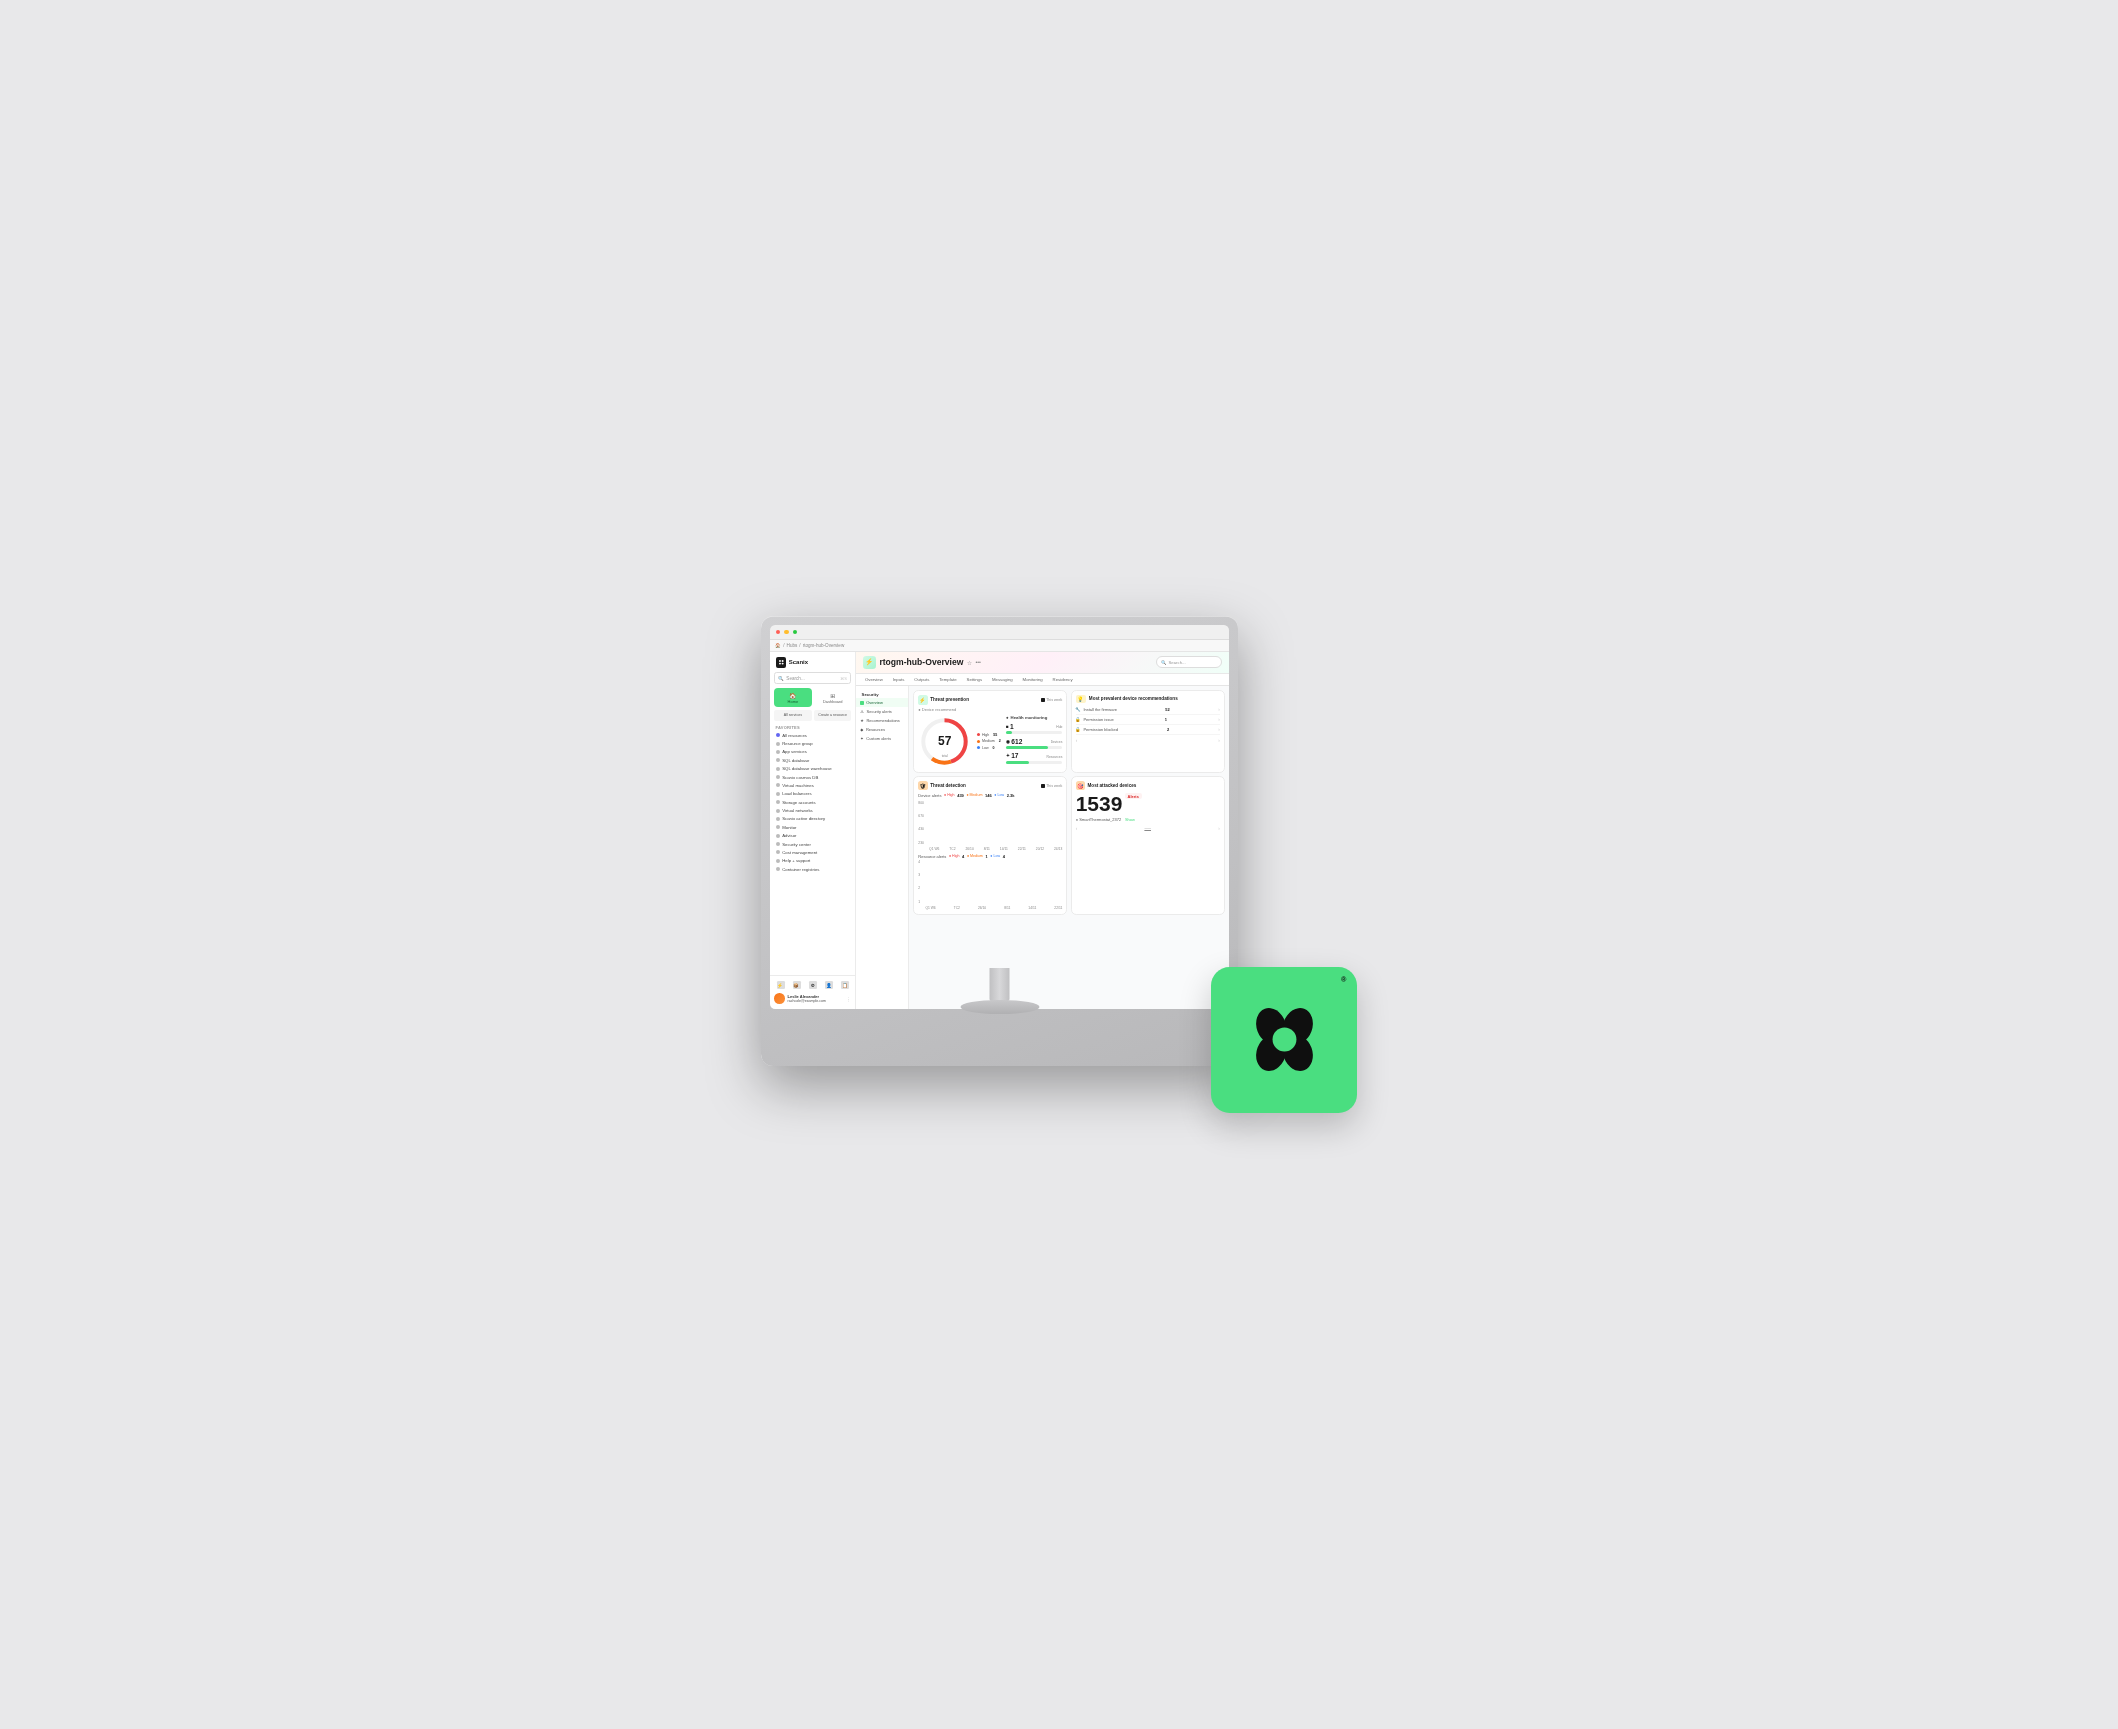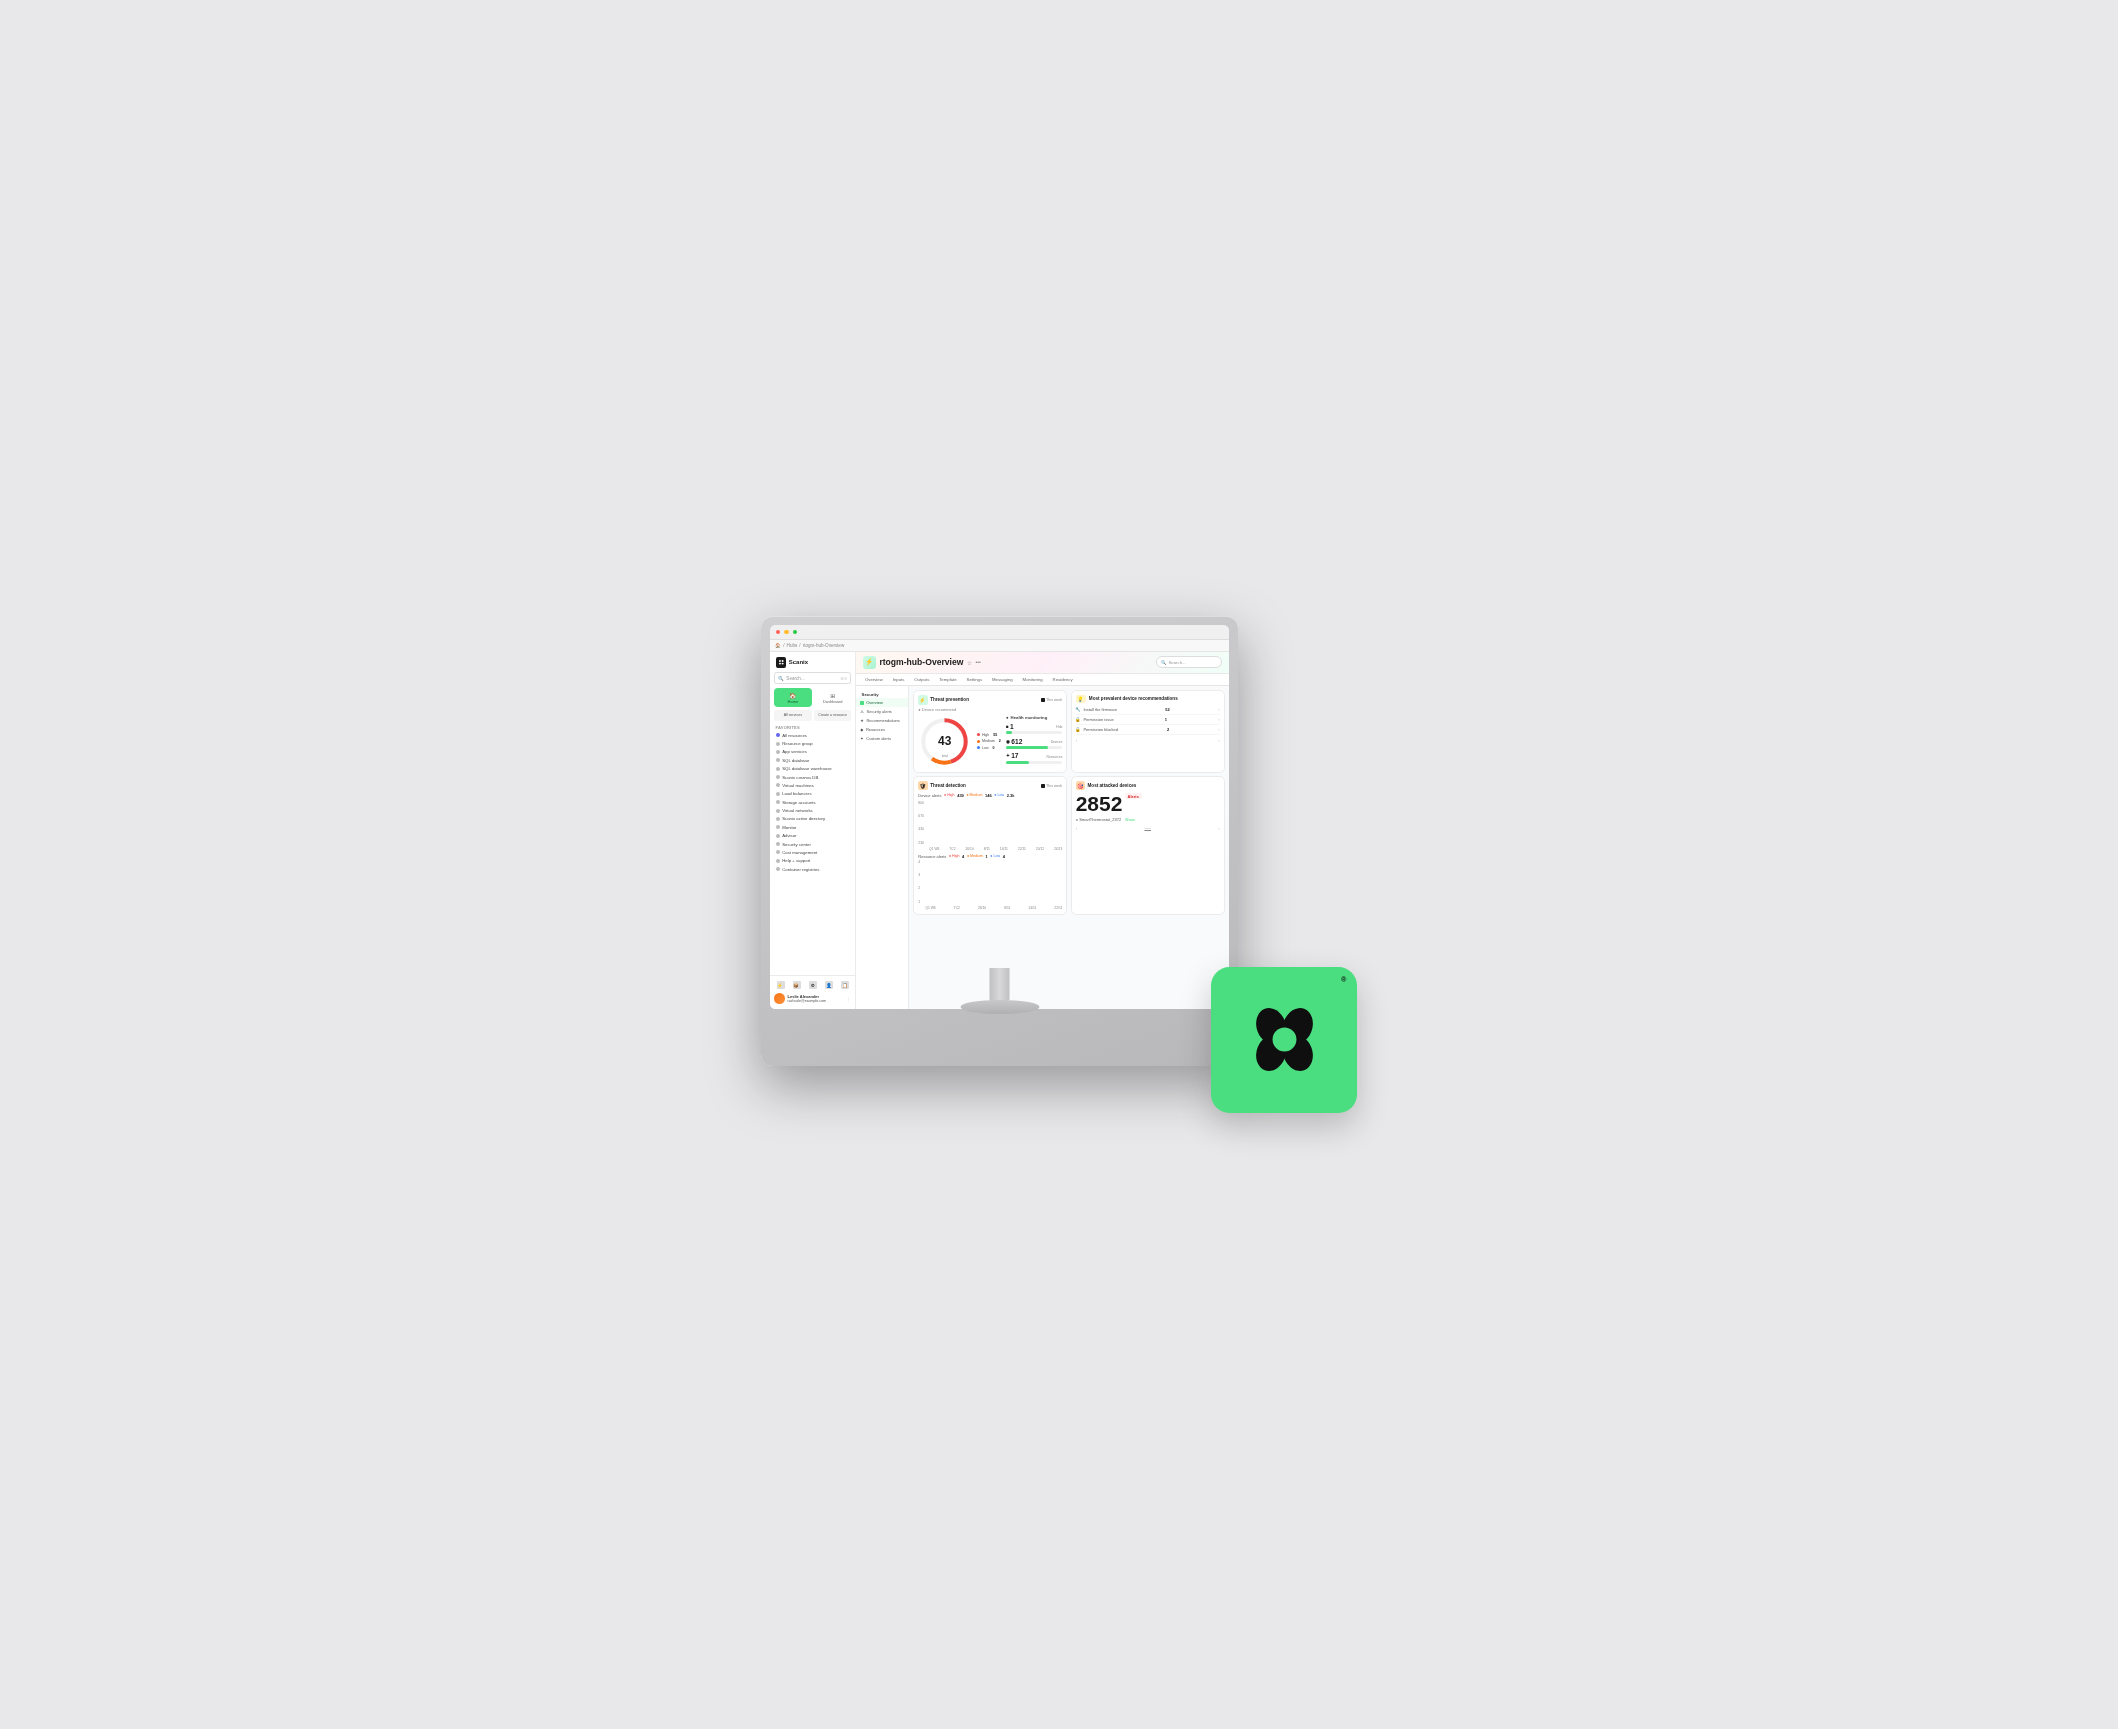--- a/index.html
+++ b/index.html
@@ -838,21 +838,21 @@
 
                     <div class="gauge-container">
                       <svg class="gauge-svg" viewBox="0 0 80 80">
 
                         <circle cx="40" cy="40" r="32" fill="none" stroke="#f0f0f0" stroke-width="6"></circle>
 
                         <circle cx="40" cy="40" r="32" fill="none" stroke="#ef4444" stroke-width="6" stroke-dasharray="140 201" stroke-dashoffset="50" transform="rotate(-90 40 40)"></circle>
 
                         <circle cx="40" cy="40" r="32" fill="none" stroke="#f97316" stroke-width="6" stroke-dasharray="30 201" stroke-dashoffset="-90" transform="rotate(-90 40 40)"></circle>
                       </svg>
-                      <div class="gauge-number">43</div>
+                      <div class="gauge-number">57</div>
                       <div class="gauge-sub">total</div>
                     </div>
 
                     <div class="gauge-legend">
                       <div class="legend-item">
                         <div class="legend-dot" style="background:#ef4444"></div>
                         <span>High</span>
                         <span style="margin-left:2px;font-weight:700;color:#1a1a1a">55</span>
                       </div>
                       <div class="legend-item">
@@ -1103,21 +1103,21 @@
                 </div>
 
                 <div class="panel rec-panel">
                   <div class="panel-header">
                     <div class="panel-title">
                       <div class="panel-icon orange">🎯</div>
                       <span>Most attacked devices</span>
                     </div>
                   </div>
                   <div style="display:flex;align-items:flex-start;gap:2.6px;margin-top:2.6px">
-                    <div class="big-number">2852</div>
+                    <div class="big-number">1539</div>
                     <div class="alerts-badge">Alerts</div>
                   </div>
                   <div class="device-name">
                     <span style="font-size:4px;color:#888">● </span>
                     <span>SmartThermostat_2372</span>
                     <span style="margin-left:2.6px;color:#4ade80;font-size:4px;cursor:pointer">Show</span>
                   </div>
                   <div style="display:flex;justify-content:space-between;margin-top:4px">
                     <span style="font-size:4.6px;color:#ccc;cursor:pointer">‹</span>
                     <span style="font-size:3.3px;color:#888;text-decoration:underline">——</span>

